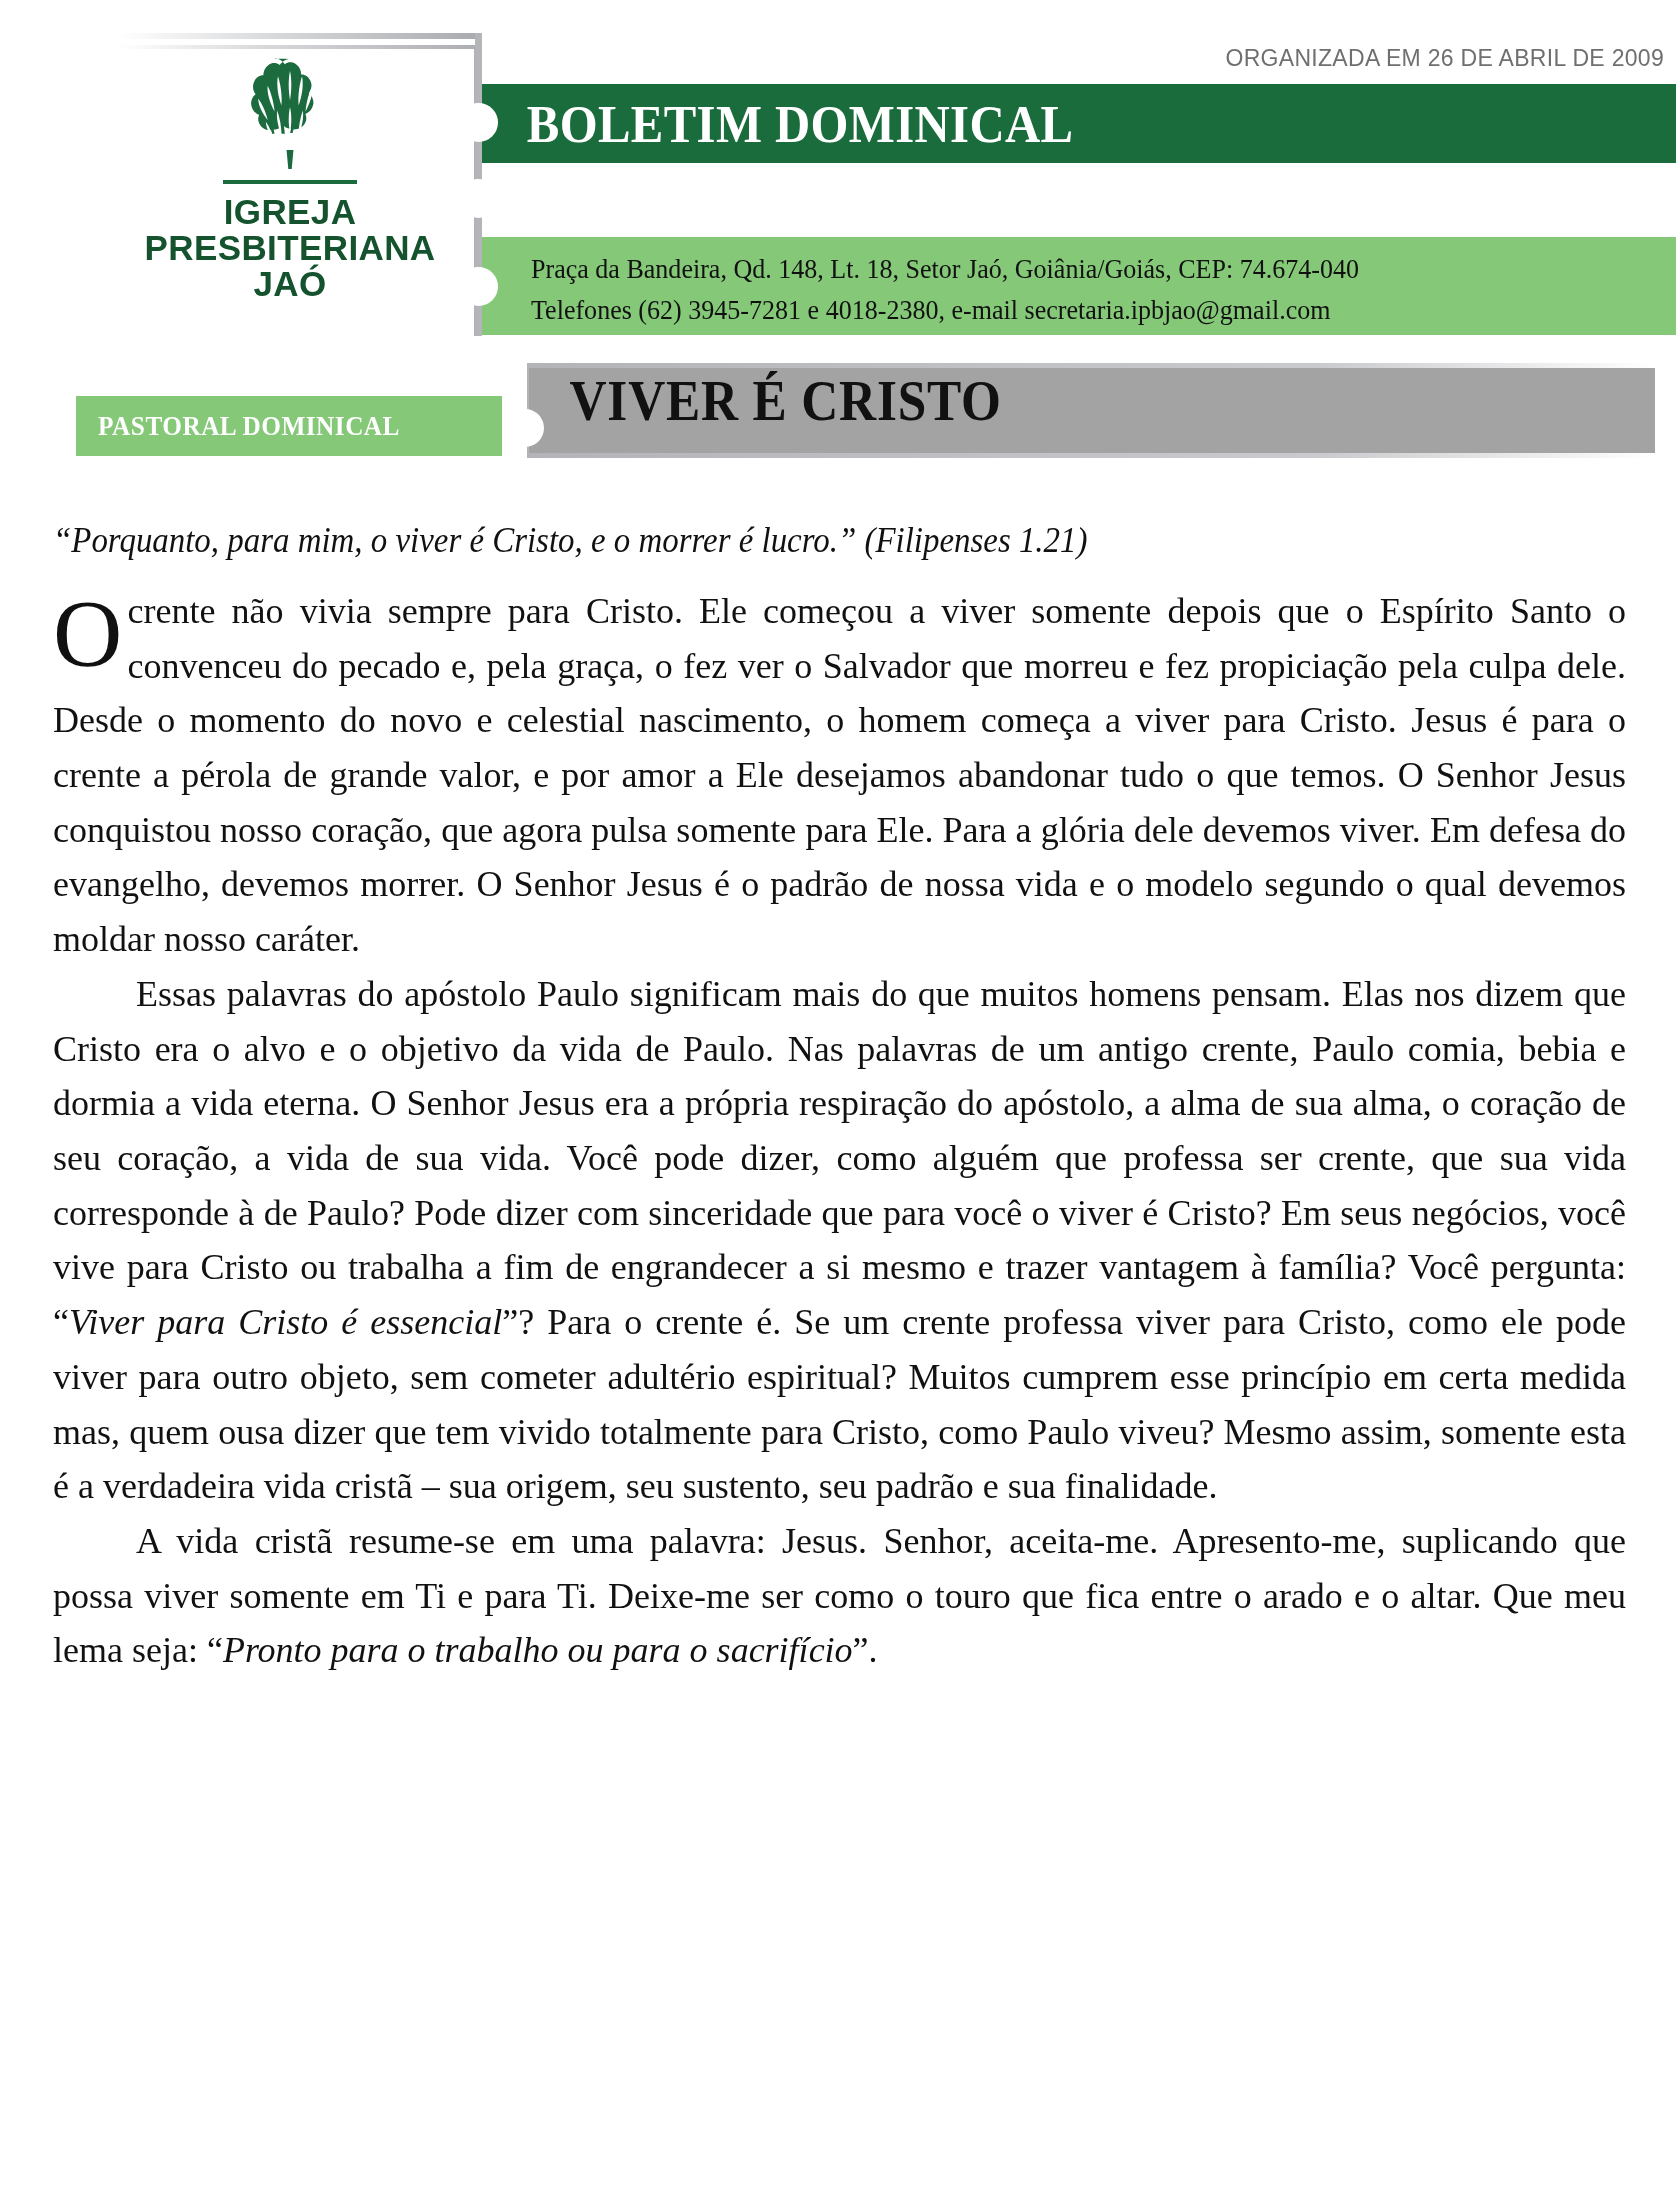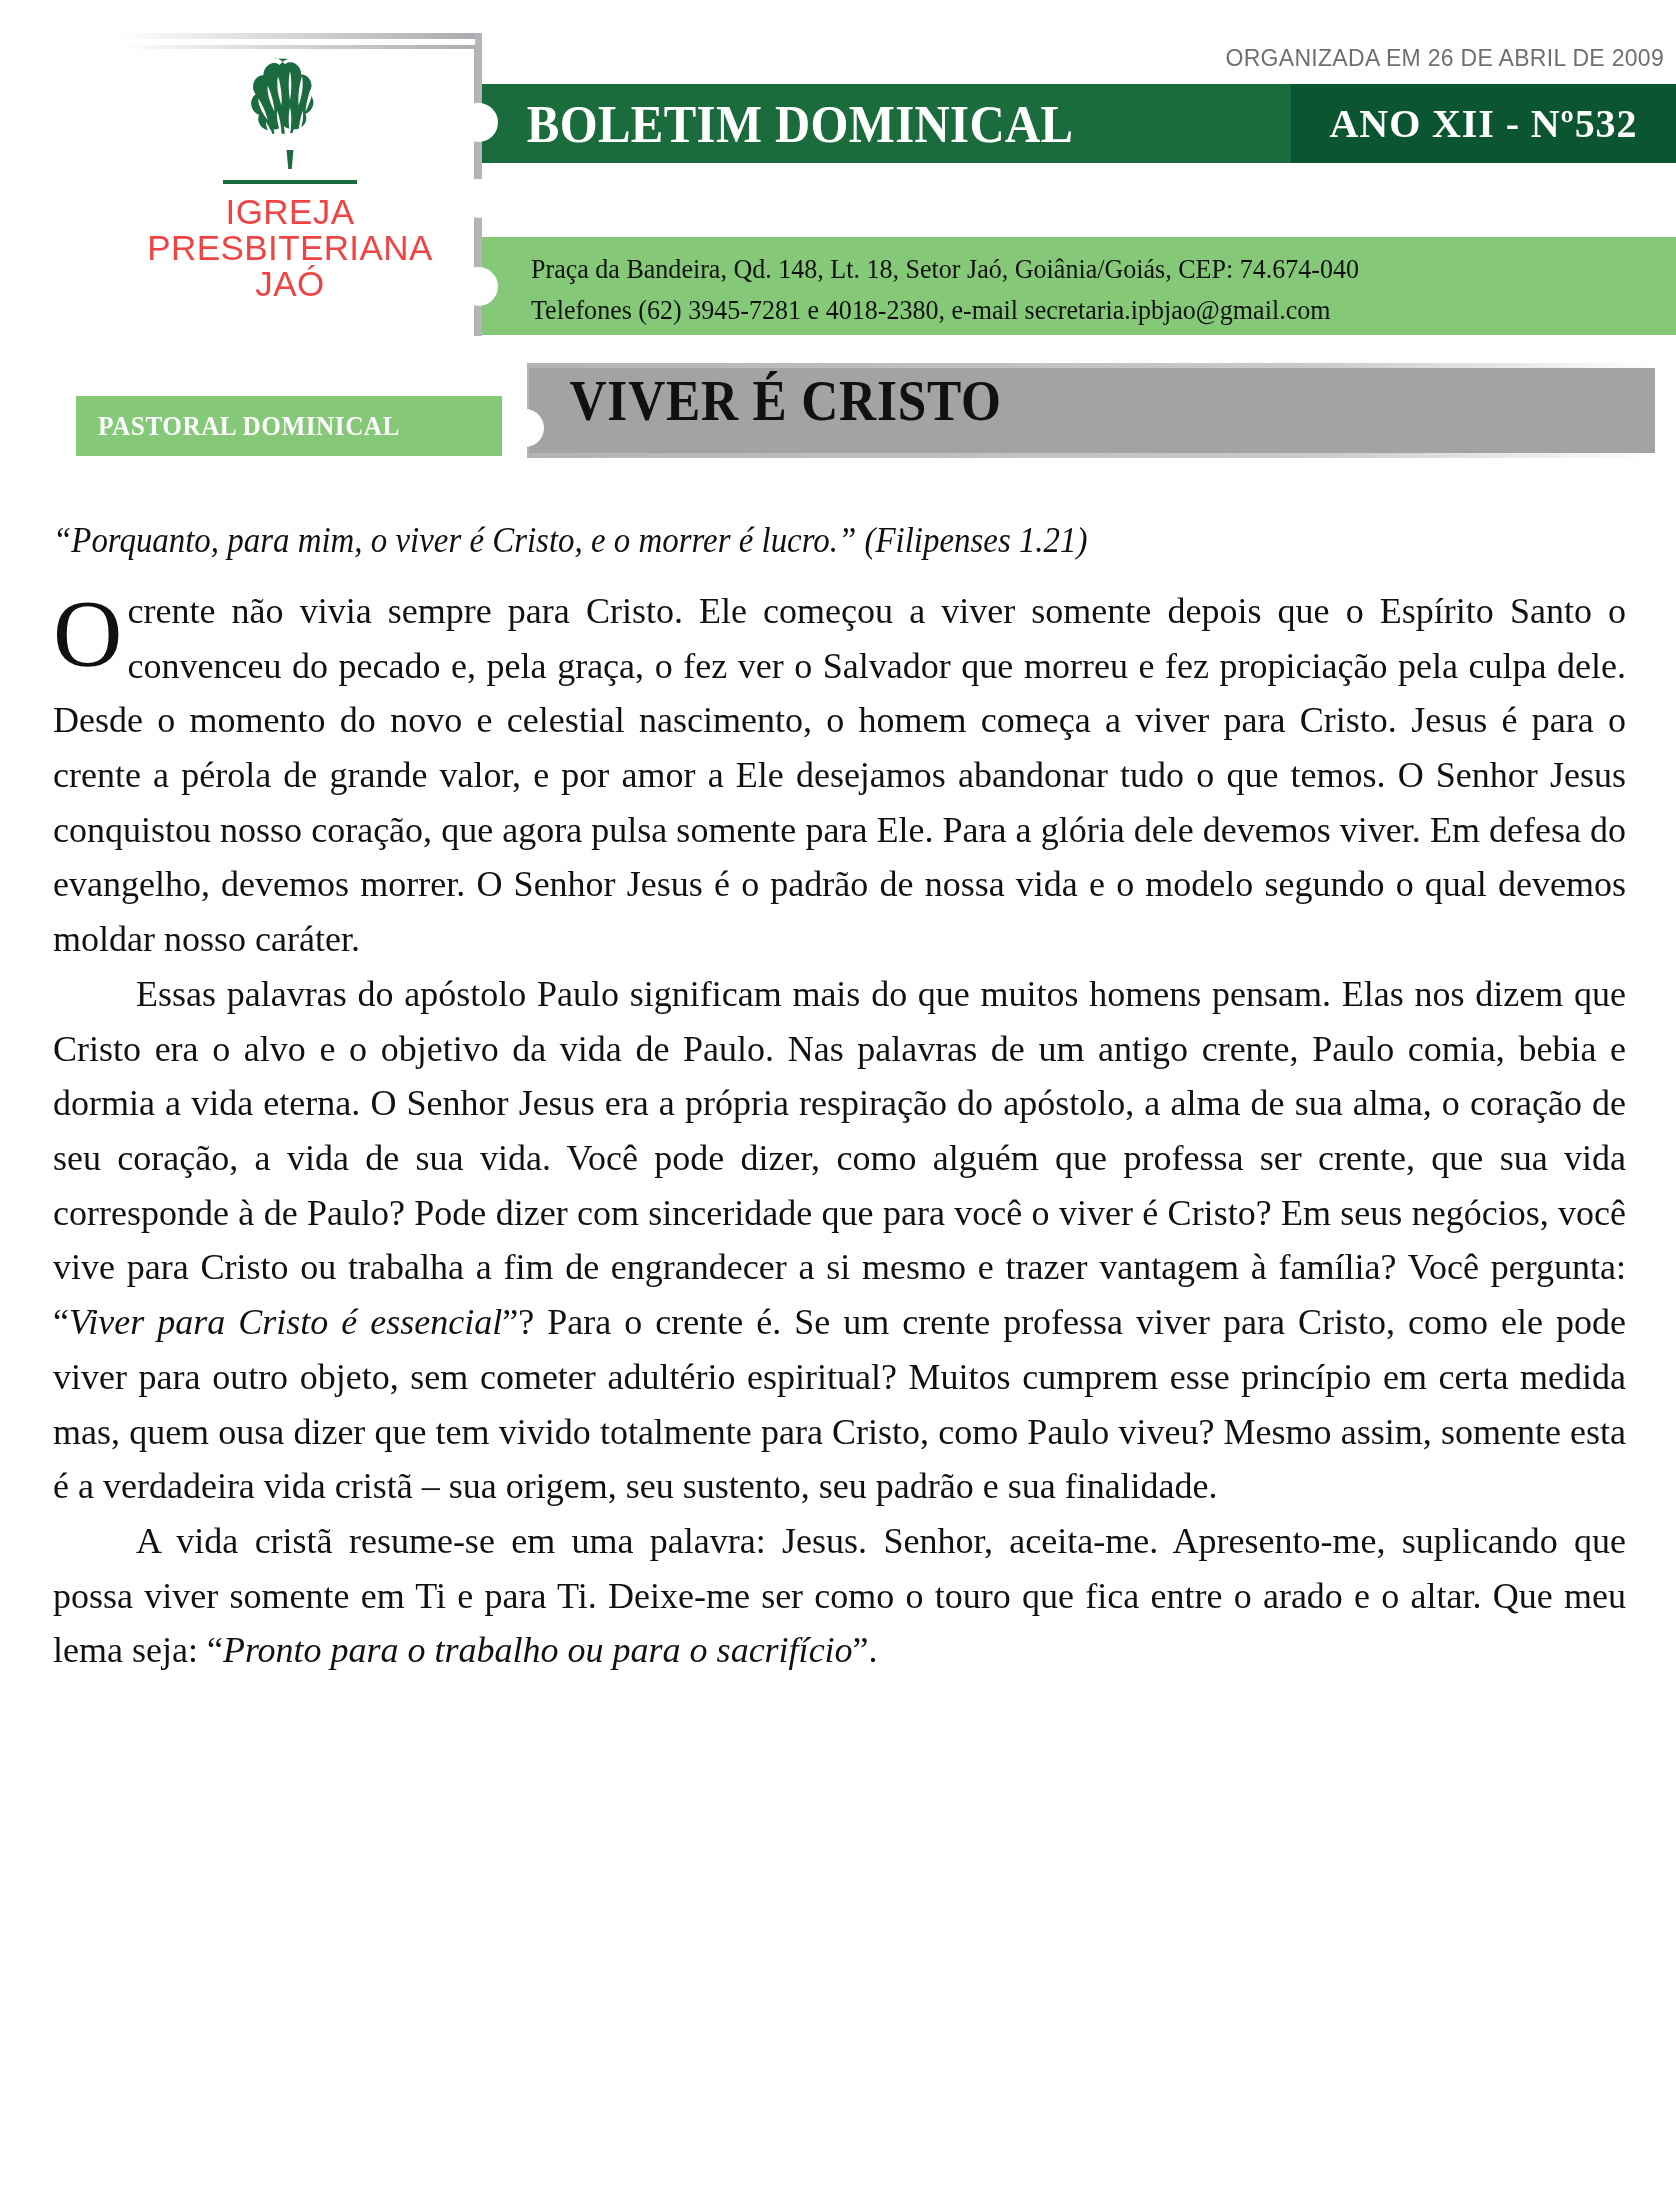--- a/index.html
+++ b/index.html
@@ -71,22 +71,22 @@
     display: block;
   }
   .logo-rule {
     width: 134px;
     height: 4.3px;
     background: #1b6b3f;
     margin: 8.6px auto 10.3px auto;
   }
   .logo-word {
     font-family: "Liberation Sans", sans-serif;
-    color: #ef4444;
-    font-weight: 400;
+    color: #14532d;
+    font-weight: 700;
     letter-spacing: 0.4px;
     line-height: 1.02;
   }
   .logo-word .l1 { font-size: 35px; display: block; }
   .logo-word .l2 { font-size: 35px; display: block; text-align: center; }
   .logo-word .l3 { font-size: 35px; display: block; }
 
   
   .masthead-divider {
     position: absolute;
@@ -381,23 +381,20 @@
         </div>
       </div>
     </div>
 
     <div class="masthead-divider-top"></div>
     <div class="masthead-divider"></div>
 
     <div class="bar bar-title">
       <div class="bar-title-text">BOLETIM DOMINICAL</div>
     </div>
-    <div class="issue-block">
-      <span>ANO XII  -  Nº532</span>
-    </div>
 
 
     <div class="bar bar-contact">
       <div>Praça da Bandeira, Qd. 148, Lt. 18, Setor Jaó, Goiânia/Goiás, CEP: 74.674-040</div>
       <div>Telefones (62) 3945-7281 e 4018-2380, e-mail secretaria.ipbjao@gmail.com</div>
     </div>
 
     <div class="notch" style="left:459px; top:103px;"></div>
     <div class="notch" style="left:459px; top:179px;"></div>
     <div class="notch" style="left:459px; top:267px;"></div>

